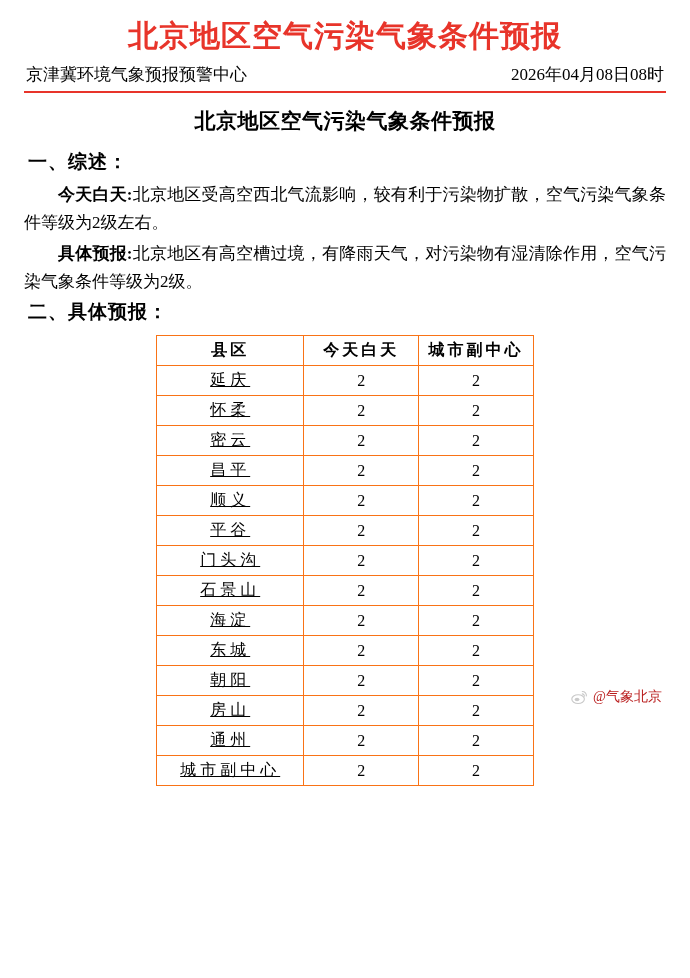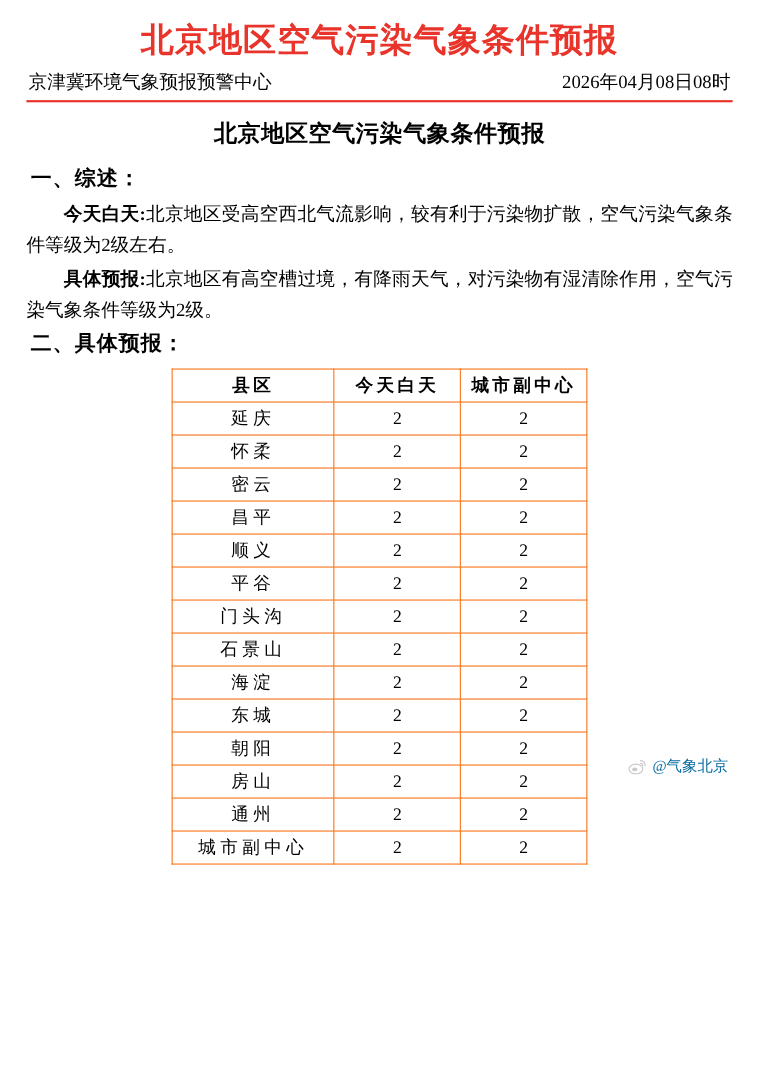--- a/index.html
+++ b/index.html
@@ -93,34 +93,35 @@
     padding: 0;
   }
   table.forecast th {
     font-weight: bold;
     font-size: 16px;
     letter-spacing: 3px;
   }
   table.forecast td.region {
     letter-spacing: 4px;
     width: 148px;
+    text-decoration: underline;
   }
   table.forecast td.val {
     width: 115px;
     font-family: "Liberation Serif", "DejaVu Serif", serif;
   }
   .footer {
     position: absolute;
     right: 28px;
     bottom: 8px;
     display: flex;
     align-items: center;
     gap: 5px;
     font-size: 14px;
-    color: #0369a1;
+    color: #b91c1c;
   }
   .weibo-logo {
     width: 17px;
     height: 14px;
     display: inline-block;
   }
 </style>
 </head>
 <body>
 

